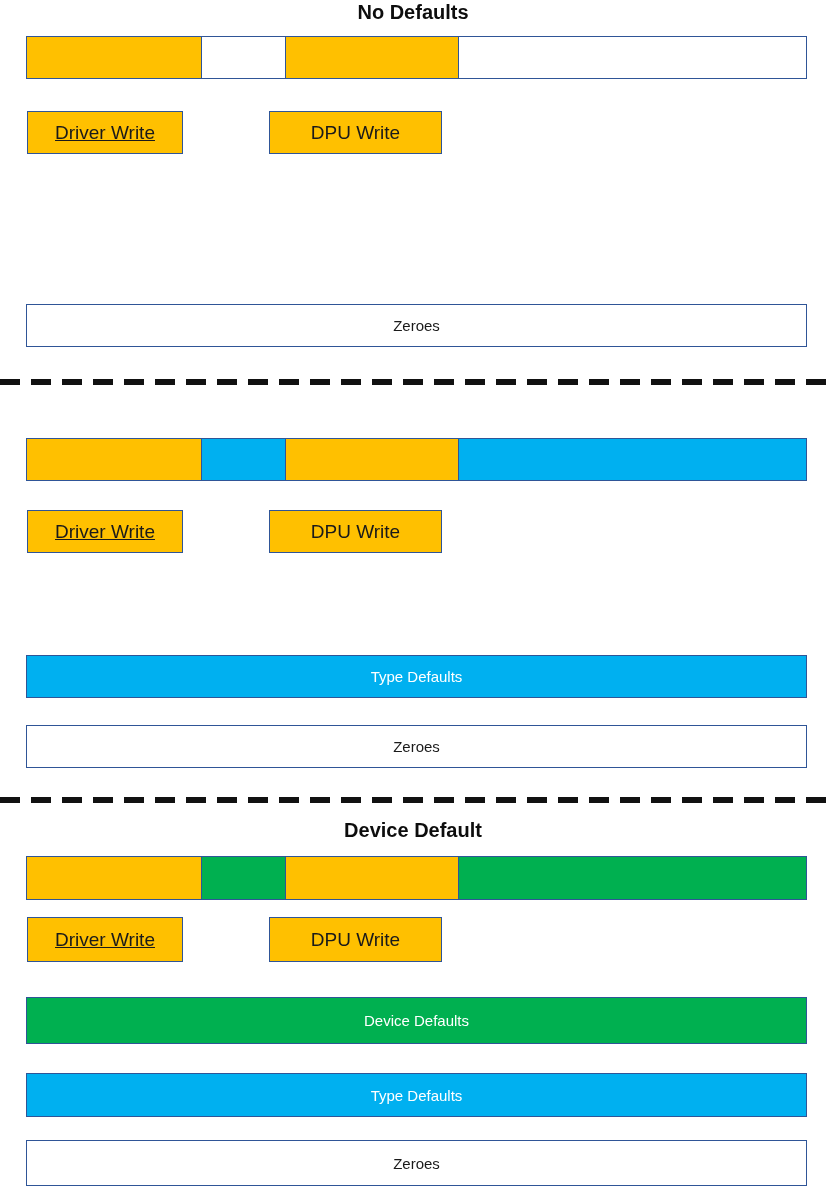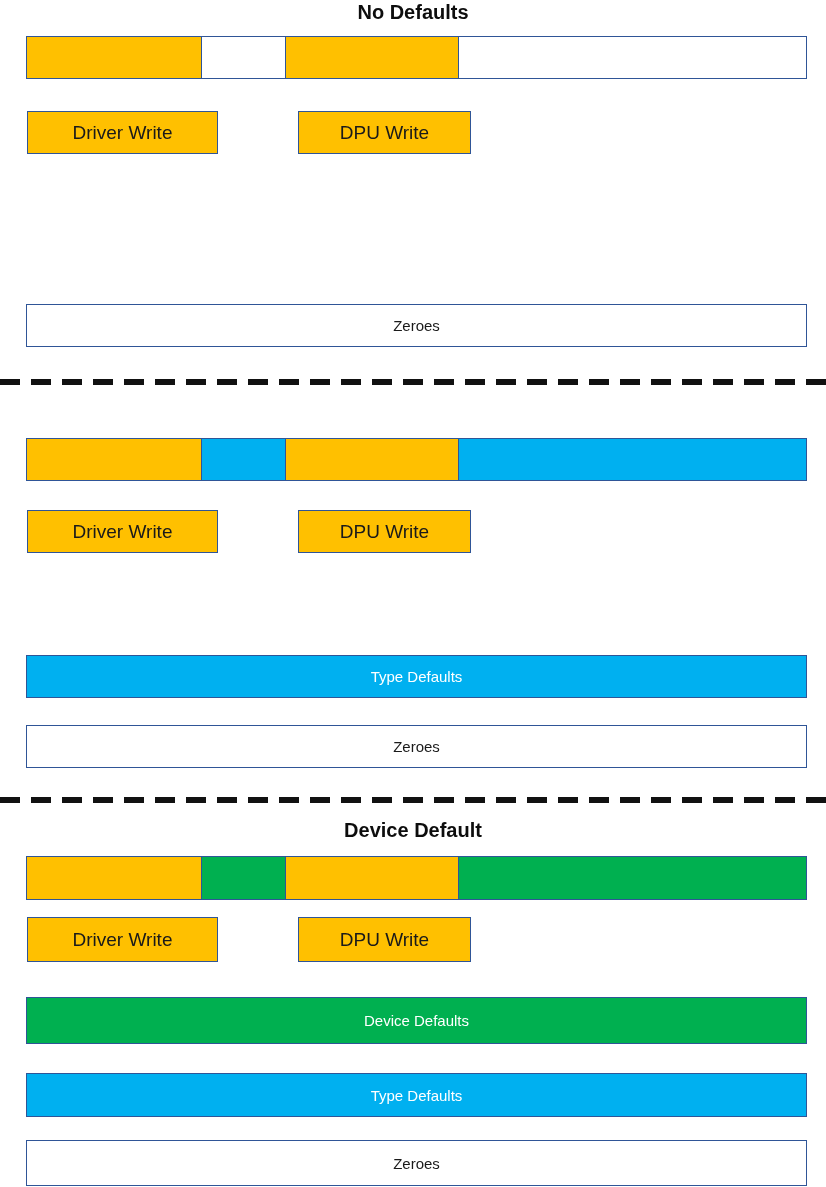--- a/index.html
+++ b/index.html
@@ -51,22 +51,22 @@
     height: 43px;
     box-sizing: border-box;
     background: var(--yellow, #FFC000);
     border: 1px solid var(--border, #2F5597);
     display: flex;
     align-items: center;
     justify-content: center;
     font-size: 19px;
     color: #1a1a1a;
   }
-  .wbox-driver { left: 27px;  width: 191px; }
-  .wbox-dpu    { left: 298px; width: 173px; }
+  .wbox-driver { left: 27px;  width: 156px; text-decoration: underline; }
+  .wbox-dpu    { left: 269px; width: 173px; }
   .divider {
     position: absolute;
     left: 0;
     width: 826px;
     height: 6px;
     background: repeating-linear-gradient(90deg,
       var(--divider, #111111) 0px, var(--divider, #111111) 20px,
       transparent 20px, transparent 31px);
   }
   

